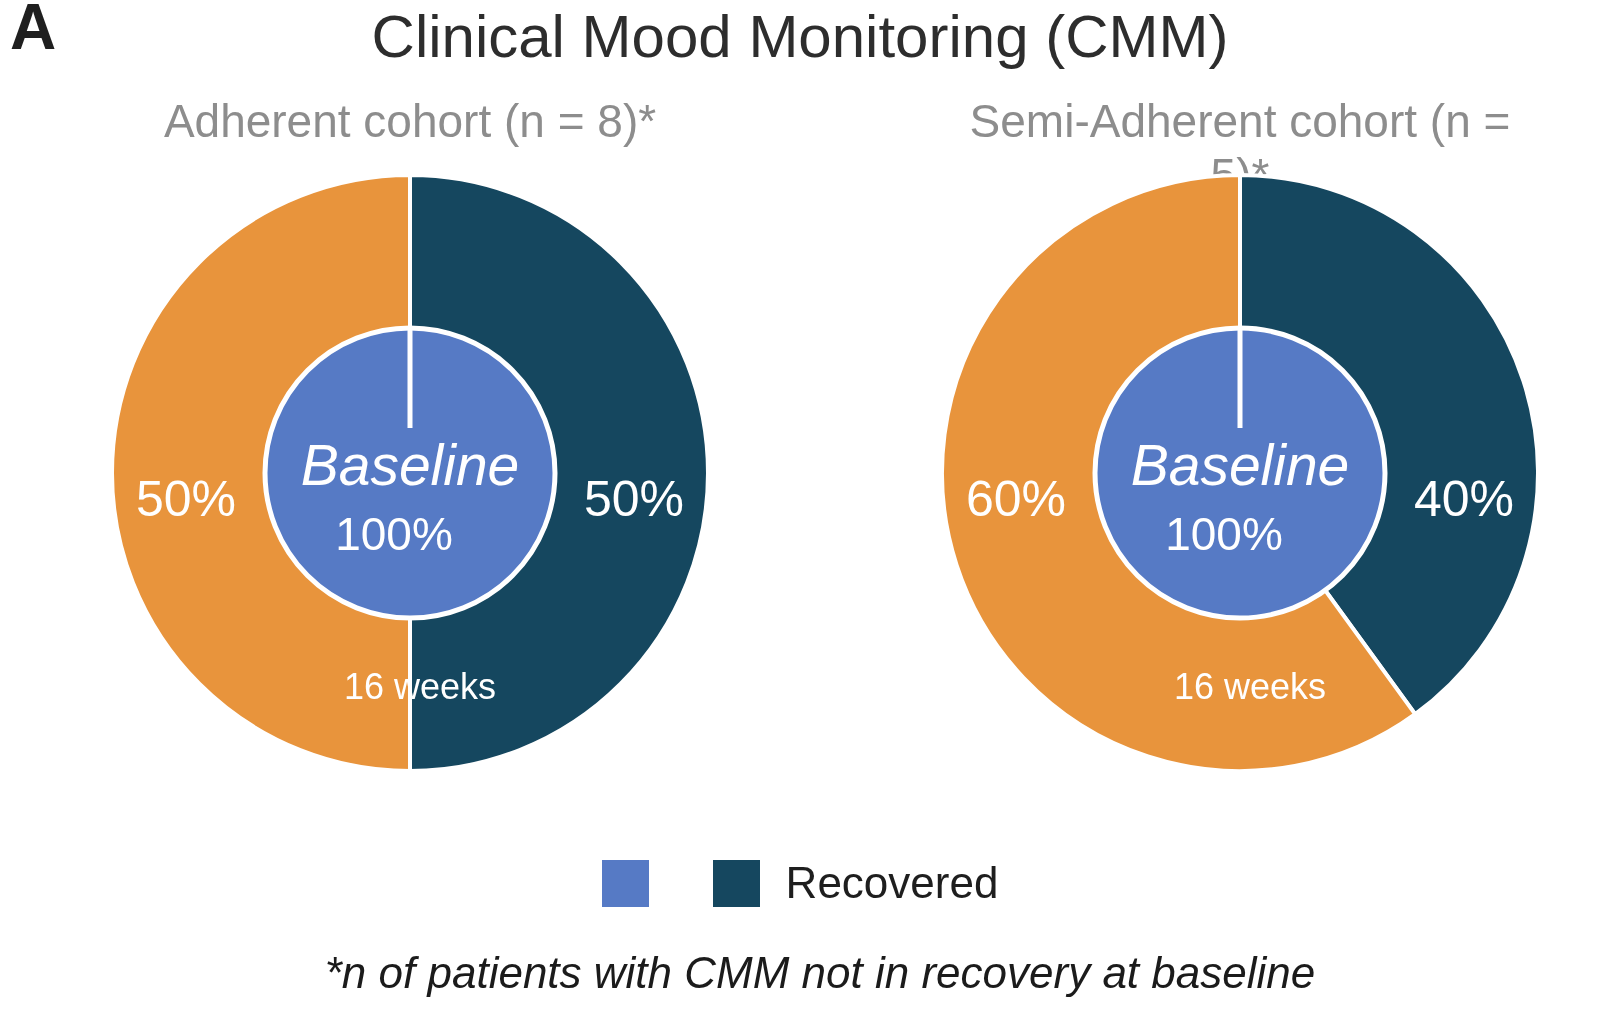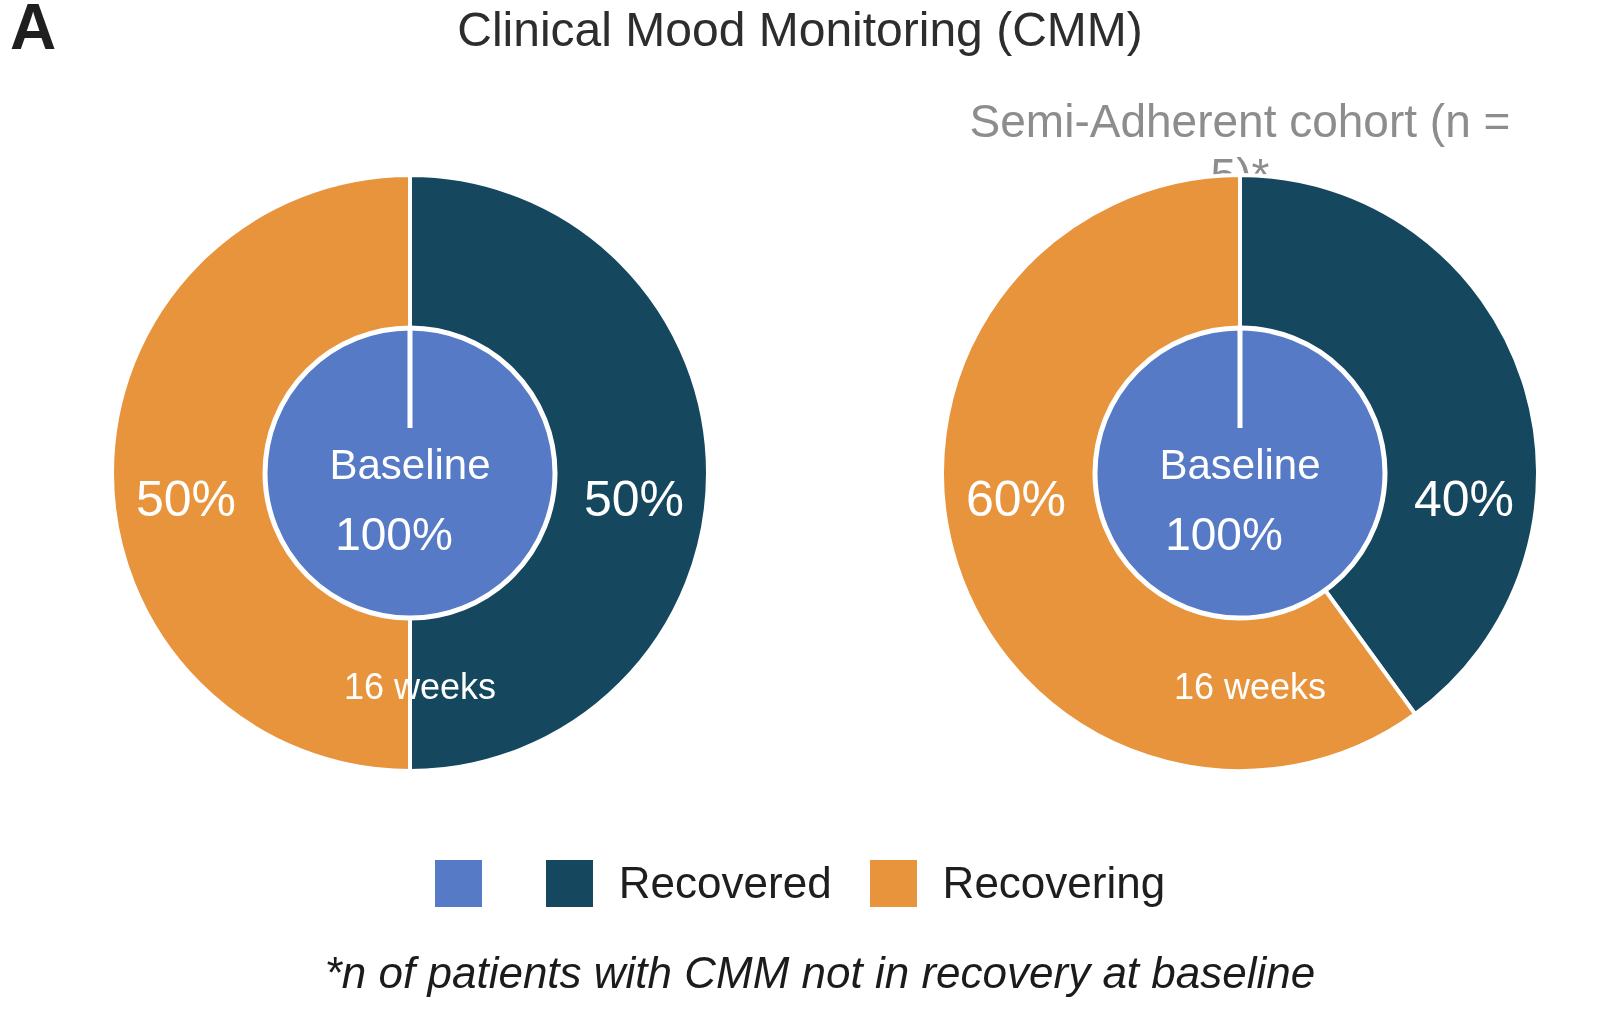--- a/index.html
+++ b/index.html
@@ -1,49 +1,50 @@
 <!DOCTYPE html>
 <html><head>
 <meta charset="utf-8">
 <style>
   html,body{margin:0;padding:0;background:#ffffff;}
   .figure{position:relative;width:1600px;height:1026px;background:#ffffff;overflow:hidden;
           font-family:"Liberation Sans", sans-serif;}
   .panel-label{position:absolute;left:10px;top:-10px;font-size:64px;font-weight:bold;color:#1f1f1f;}
-  .fig-title{position:absolute;left:0;right:0;top:2px;text-align:center;font-size:48px;color:#2d2d2d;}
+  .fig-title{position:absolute;left:0;right:0;top:2px;text-align:center;font-size:60px;color:#2d2d2d;}
   .cohort-title{position:absolute;top:94px;width:610px;text-align:center;font-size:46px;color:#8d8d8d;}
   .cohort-title.left{left:105px;}
   .cohort-title.right{left:935px;}
   .donut{position:absolute;width:610px;height:610px;top:168px;}
   .donut.left{left:105px;}
   .donut.right{left:935px;}
   .donut svg{position:absolute;left:0;top:0;}
   .donut-label{position:absolute;transform:translate(-50%,-50%);color:#ffffff;white-space:nowrap;}
   .seg-label{font-size:50px;top:295px;margin-top:36px;}
   .seg-label.seg-right{left:529px;}
   .seg-label.seg-left{left:81px;}
-  .inner-label{font-size:42px;left:305px;top:297px;}
+  .inner-label{font-size:57px;left:305px;top:297px;font-style:italic;}
   .inner-value{font-size:46px;left:289px;top:366px;}
   .time-label{font-size:36px;left:315px;top:519px;}
   .legend{position:absolute;left:0;right:0;top:858px;display:flex;justify-content:center;
           align-items:center;gap:38px;}
   .legend-item{display:flex;align-items:center;}
   .legend-swatch{width:47px;height:47px;margin-right:26px;}
   .legend-text{font-size:44px;color:#1e1e1e;}
   .footnote{position:absolute;left:0;right:0;top:948px;text-align:center;font-style:italic;
             font-size:44px;color:#1b1b1b;padding-left:40px;}
 </style>
 </head>
 <body>
 
 <div class="figure">
 
   <div class="panel-label">A</div>
   <div class="fig-title">Clinical Mood Monitoring (CMM)</div>
 
+  <div class="cohort-title left">Adherent cohort (n = 8)*</div>
   <div class="cohort-title right">Semi-Adherent cohort (n = 5)*</div>
 
   <div class="donut left">
     <svg width="610" height="610" viewBox="0 0 610 610">
         <path d="M 305 305 L 305.00 7.00 A 298 298 0 0 1 305.00 603.00 Z" fill="#15475F" stroke="#FFFFFF" stroke-width="4" stroke-linejoin="round"></path>
         <path d="M 305 305 L 305.00 603.00 A 298 298 0 0 1 305.00 7.00 Z" fill="#E8943C" stroke="#FFFFFF" stroke-width="4" stroke-linejoin="round"></path>
         <circle cx="305" cy="305" r="145" fill="#567AC5" stroke="#FFFFFF" stroke-width="5"></circle>
         <line x1="305" y1="160" x2="305" y2="260" stroke="#FFFFFF" stroke-width="5"></line>
       </svg>
     <div class="donut-label seg-label seg-right">50%</div>
@@ -68,20 +69,16 @@
   </div>
 
   <div class="legend">
     <div class="legend-item">
       <div class="legend-swatch" style="background: rgb(86, 122, 197);"></div>
     </div>
     <div class="legend-item">
       <div class="legend-swatch" style="background: rgb(21, 71, 95);"></div>
       <div class="legend-text">Recovered</div>
     </div>
-    <div class="legend-item">
-      <div class="legend-swatch" style="background: rgb(232, 148, 60);"></div>
-      <div class="legend-text">Recovering</div>
-    </div>
   </div>
 
   <div class="footnote">*n of patients with CMM not in recovery at baseline</div>
 </div>
 
 </body></html>

